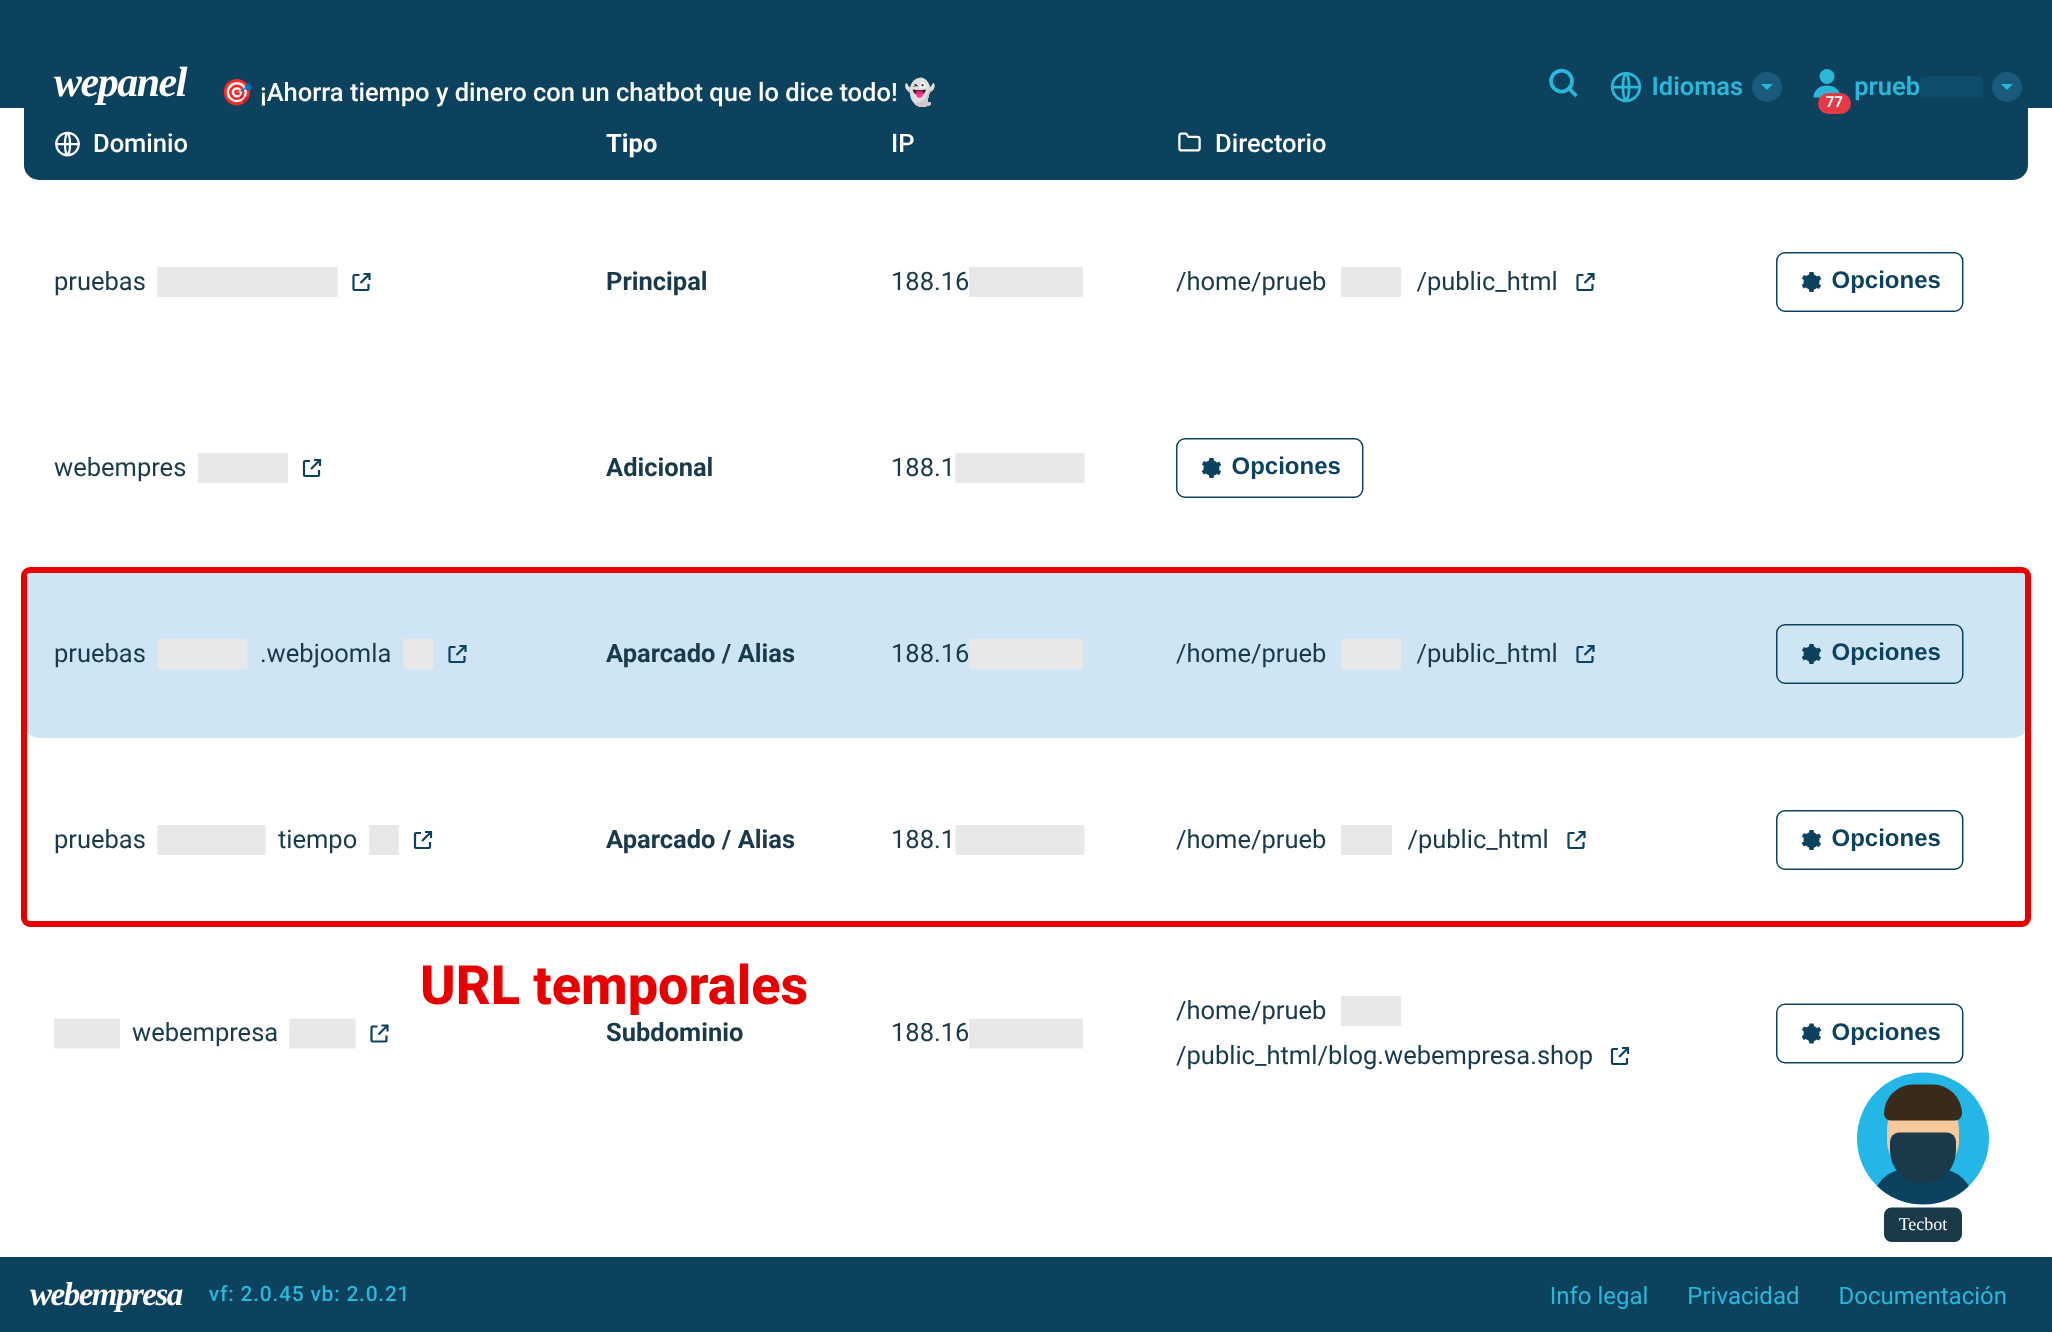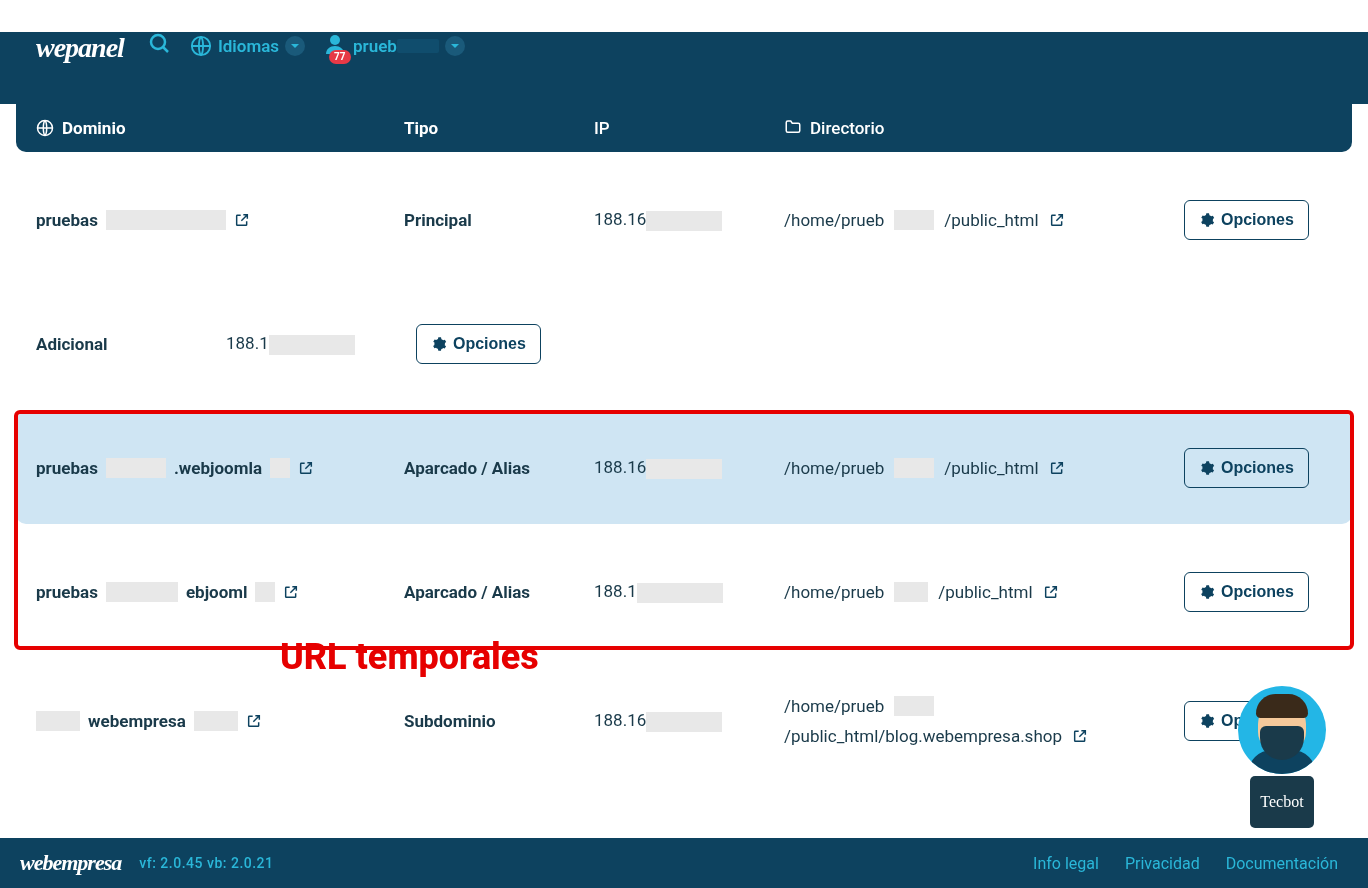--- a/index.html
+++ b/index.html
@@ -10,24 +10,23 @@
   height: 888px;
   overflow: hidden;
   position: relative;
 }
 
 
 .header {
   background: #0d425f;
   height: 72px;
   display: flex;
-  align-items: flex-start;
+  align-items: flex-end;
   padding: 0 20px 0 36px;
   color: #fff;
-  margin-top: 32px;
 }
 .logo {
   font-family: "Comic Sans MS", cursive;
   font-style: italic;
   font-weight: 700;
   font-size: 28px;
   color: #fff;
   letter-spacing: -1px;
   margin-right: 24px;
 }
@@ -89,21 +88,21 @@
   background: #0d425f;
   color: #fff;
   display: flex;
   align-items: center;
   padding: 14px 20px;
   margin: 0 16px;
   border-radius: 0 0 10px 10px;
   font-size: 17px;
   font-weight: 500;
 }
-.col-domain { flex: 0 0 368px; display: flex; align-items: center; gap: 8px; font-weight: bold; }
+.col-domain { flex: 0 0 368px; display: flex; align-items: center; gap: 8px; }
 .col-type   { flex: 0 0 190px; font-weight: bold; }
 .col-ip     { flex: 0 0 190px; }
 .col-dir    { flex: 0 0 400px; display: flex; gap: 8px; }
 .col-act    { flex: 1; display: flex; justify-content: flex-start; }
 
 .globe-small { width: 18px; height: 18px; stroke: #fff; stroke-width: 2; fill: none; }
 .folder-svg  { width: 18px; height: 18px; stroke: #fff; stroke-width: 2; fill: none; }
 
 
 .rows-wrap { margin: 0 16px; position: relative; }
@@ -210,22 +209,22 @@
 .tecbot-shirt {
   position: absolute;
   bottom: 0; left: 10px;
   width: 68px; height: 24px;
   background: #0d425f;
   border-radius: 34px 34px 0 0;
 }
 .tecbot-label {
   background: #1a3a4a;
   color: #fff;
-  font-size: 16px;
-  padding: 17px 10px;
+  font-size: 12px;
+  padding: 4px 10px;
   border-radius: 5px;
   display: inline-block;
   margin-top: 2px;
   font-family: Georgia, serif;
 }
 
 
 .footer {
   position: absolute;
   bottom: 0; left: 0; right: 0;
@@ -260,20 +259,21 @@
   color: #2ab7d9;
   text-decoration: none;
   font-size: 16px;
 }
 </style>
 </head>
 <body>
 
 <div class="header">
   <div class="logo">wepanel</div>
+  <div class="promo">🎯 ¡Ahorra tiempo y dinero con un chatbot que lo dice todo! 👻</div>
   <div class="header-right">
     <span>
       <svg class="search-icon-svg" viewBox="0 0 24 24">
           <circle cx="10" cy="10" r="7"></circle>
           <line x1="20" y1="20" x2="15" y2="15"></line>
         </svg>
     </span>
     <div class="lang-group">
       <svg class="globe-icon-svg" viewBox="0 0 24 24">
           <circle cx="12" cy="12" r="10"></circle>
@@ -353,20 +353,28 @@
       <div class="col-act">
         <button class="options-btn">
           <svg class="gear-svg" viewBox="0 0 24 24">
             <path d="M12 8a4 4 0 100 8 4 4 0 000-8zm9 4a7 7 0 00-.2-1.6l2-1.5-2-3.4-2.3.9a7 7 0 00-2.8-1.6L15 2h-4l-.5 2.4a7 7 0 00-2.8 1.6l-2.3-.9-2 3.4 2 1.5A7 7 0 005 12c0 .5.1 1.1.2 1.6l-2 1.5 2 3.4 2.3-.9a7 7 0 002.8 1.6L11 22h4l.5-2.4a7 7 0 002.8-1.6l2.3.9 2-3.4-2-1.5c.1-.5.2-1.1.2-1.6z"></path>
           </svg>
           <span>Opciones</span>
         </button>
       </div>
     </div>
     <div class="row">
+      <div class="col-domain">
+        <span>webempres</span>
+        <span class="mask-inline" style="width:60px"></span>
+        <svg class="ext-link-svg" viewBox="0 0 24 24">
+          <path d="M14 4h6v6M20 4l-9 9"></path>
+          <path d="M19 14v5a1 1 0 01-1 1H5a1 1 0 01-1-1V6a1 1 0 011-1h5"></path>
+        </svg>
+      </div>
       <div class="col-type">Adicional</div>
       <div class="col-ip"><span>188.1</span><span class="mask-inline" style="width:86px"></span></div>
       <div class="col-act">
         <button class="options-btn">
           <svg class="gear-svg" viewBox="0 0 24 24">
             <path d="M12 8a4 4 0 100 8 4 4 0 000-8zm9 4a7 7 0 00-.2-1.6l2-1.5-2-3.4-2.3.9a7 7 0 00-2.8-1.6L15 2h-4l-.5 2.4a7 7 0 00-2.8 1.6l-2.3-.9-2 3.4 2 1.5A7 7 0 005 12c0 .5.1 1.1.2 1.6l-2 1.5 2 3.4 2.3-.9a7 7 0 002.8 1.6L11 22h4l.5-2.4a7 7 0 002.8-1.6l2.3.9 2-3.4-2-1.5c.1-.5.2-1.1.2-1.6z"></path>
           </svg>
           <span>Opciones</span>
         </button>
       </div>
@@ -399,21 +407,21 @@
             <path d="M12 8a4 4 0 100 8 4 4 0 000-8zm9 4a7 7 0 00-.2-1.6l2-1.5-2-3.4-2.3.9a7 7 0 00-2.8-1.6L15 2h-4l-.5 2.4a7 7 0 00-2.8 1.6l-2.3-.9-2 3.4 2 1.5A7 7 0 005 12c0 .5.1 1.1.2 1.6l-2 1.5 2 3.4 2.3-.9a7 7 0 002.8 1.6L11 22h4l.5-2.4a7 7 0 002.8-1.6l2.3.9 2-3.4-2-1.5c.1-.5.2-1.1.2-1.6z"></path>
           </svg>
           <span>Opciones</span>
         </button>
       </div>
     </div>
     <div class="row">
       <div class="col-domain">
         <span>pruebas</span>
         <span class="mask-inline" style="width:72px"></span>
-        <span>ebjooml</span>
+        <span>tiempo</span>
         <span class="mask-inline" style="width:20px"></span>
         <svg class="ext-link-svg" viewBox="0 0 24 24">
           <path d="M14 4h6v6M20 4l-9 9"></path>
           <path d="M19 14v5a1 1 0 01-1 1H5a1 1 0 01-1-1V6a1 1 0 011-1h5"></path>
         </svg>
       </div>
       <div class="col-type">Aparcado / Alias</div>
       <div class="col-ip"><span>188.1</span><span class="mask-inline" style="width:86px"></span></div>
       <div class="col-dir">
         <span>/home/prueb</span>

